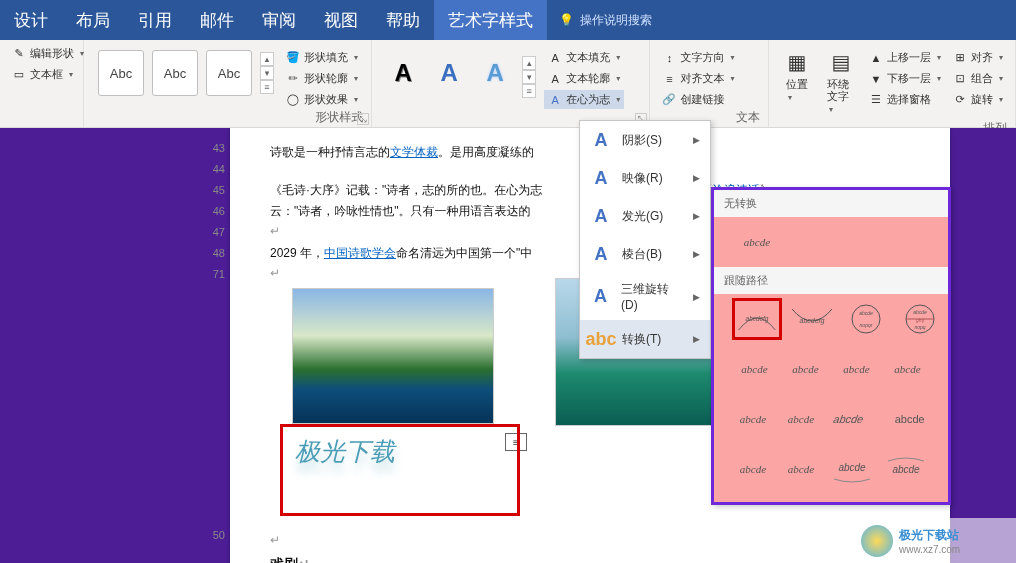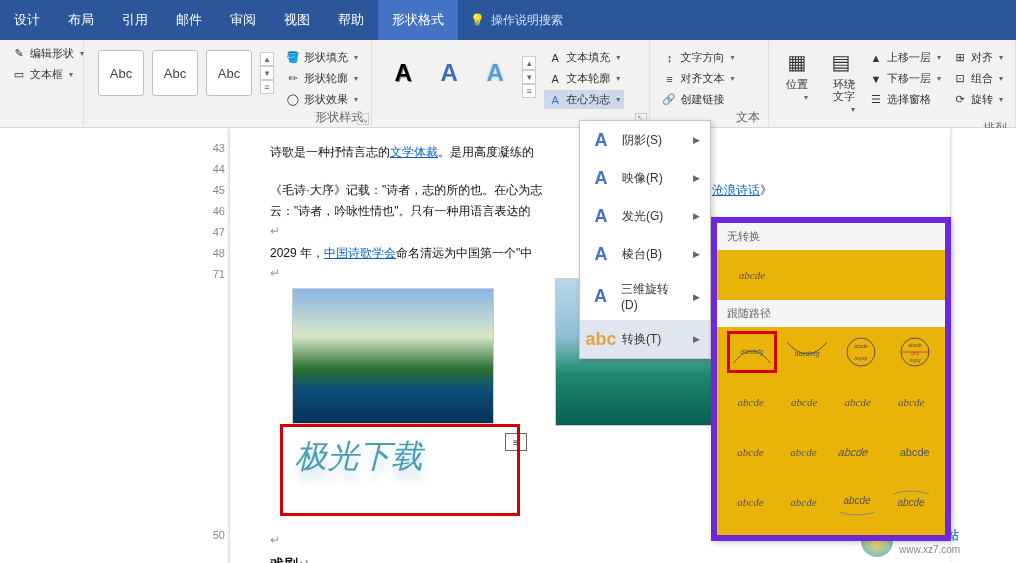--- a/index.html
+++ b/index.html
@@ -1,20 +1,20 @@
 <!DOCTYPE html>
 <html><head>
 <meta charset="utf-8">
 <style>
 *{margin:0;padding:0;box-sizing:border-box;font-family:"Microsoft YaHei","Segoe UI",sans-serif}
 body{width:1016px;height:563px;background:#e6e6e6;overflow:hidden;font-size:12px;color:#333}
 
 
 .ribbon-tabs{display:flex;height:40px;background:#2b579a;align-items:stretch}
-.tab{padding:10px 14px;color:#fff;font-size:13px;cursor:pointer;display:flex;align-items:center}
+.tab{padding:10px 14px;color:#fff;font-size:17px;cursor:pointer;display:flex;align-items:center}
 .tab.active{background:#4472c4}
 .tell-me{display:flex;align-items:center;padding:0 12px;color:#cfe0ff}
 .tell-me .bulb{margin-right:6px}
 
 
 .ribbon{height:88px;background:#f3f2f1;border-bottom:1px solid #d8d8d8;display:flex}
 .grp{border-right:1px solid #e0e0e0;padding:4px 8px 2px;display:flex;flex-direction:column;position:relative}
 .grp-label{font-size:12px;color:#666;text-align:right;margin-top:auto}
 .grp-body{display:flex;gap:4px;align-items:flex-start;flex:1}
 .dropdown-caret{font-size:8px;margin-left:2px;color:#666}
@@ -26,70 +26,70 @@
 .arrow-col{display:flex;flex-direction:column;justify-content:space-between;height:46px;padding:2px 0}
 .arrow-col span{font-size:9px;color:#666;border:1px solid #ccc;width:14px;height:14px;display:flex;align-items:center;justify-content:center;background:#fff}
 
 .wordart-box{width:38px;height:38px;display:flex;align-items:center;justify-content:center;font-size:24px;font-weight:bold}
 .wa1{color:#000;text-shadow:1px 1px 0 #888}
 .wa2{color:#3a6fbf}
 .wa3{color:#5b9bd5;text-shadow:0 0 3px #aecbff}
 
 .big-btn{display:flex;flex-direction:column;align-items:center;padding:4px 6px;gap:2px;cursor:pointer}
 .big-btn .ico{width:28px;height:28px;display:flex;align-items:center;justify-content:center;font-size:20px}
-.big-btn .lbl{font-size:11px;text-align:right;line-height:12px}
+.big-btn .lbl{font-size:11px;text-align:left;line-height:12px}
 
 .launcher{position:absolute;right:2px;bottom:2px;width:12px;height:12px;font-size:9px;color:#666;display:flex;align-items:center;justify-content:center;border:1px solid #ccc}
 
 
-.doc-area{position:absolute;top:128px;left:0;right:0;bottom:0;background:#ffffff;overflow:hidden}
+.doc-area{position:absolute;top:128px;left:0;right:0;bottom:0;background:#4c1d95;overflow:hidden}
 .page{position:absolute;left:230px;top:0;width:720px;background:#fff;height:600px;box-shadow:0 0 4px rgba(0,0,0,.3)}
 .gutter{position:absolute;left:195px;top:10px;width:30px;text-align:right;color:#888;font-size:11px;line-height:21px}
 .line{position:absolute;left:40px;font-size:12px;color:#111;white-space:nowrap}
 .link{color:#0563c1;text-decoration:underline}
 .para-mark{color:#999}
 
 .img-photo{position:absolute;border:1px solid #ccc}
 .photo-fill1{background:linear-gradient(to bottom,#8ab6e6 0%,#d8e8c7 35%,#2a6f2f 60%,#0d4e7a 75%,#063257 100%)}
 .photo-fill2{background:linear-gradient(to bottom,#b8d8ea 0%,#8fbed1 40%,#1d8a6e 65%,#0a5d52 100%)}
 .wrap-icon{position:absolute;width:22px;height:18px;border:1px solid #666;background:#fff;display:flex;align-items:center;justify-content:center;font-size:10px}
 
 .red-box{position:absolute;border:3px solid #d40000}
-.wordart-text{font-family:Liberation Mono, monospace;font-size:32px;color:#4a9db5;font-style:italic;text-shadow:0 10px 8px rgba(74,157,181,.3)}
+.wordart-text{font-family:Liberation Mono, monospace;font-size:25px;color:#4a9db5;font-style:italic;text-shadow:0 10px 8px rgba(74,157,181,.3)}
 
 
 .fx-menu{position:absolute;left:579px;top:120px;width:132px;background:#fff;border:1px solid #c6c6c6;box-shadow:2px 2px 6px rgba(0,0,0,.2);z-index:10}
 .fx-item{display:flex;align-items:center;padding:8px 10px;gap:10px;font-size:12px}
 .fx-item.hl{background:#e0e6ef}
 .fx-item .fx-icon{width:22px;height:22px;display:flex;align-items:center;justify-content:center;color:#4472c4;font-size:18px;font-weight:bold}
 .fx-item .arrow{margin-left:auto;color:#666;font-size:9px}
 
 
-.transform-menu{position:absolute;left:711px;top:217px;width:240px;background:#eab308;border:6px solid #6d28d9;box-shadow:2px 2px 6px rgba(0,0,0,.2);z-index:11;padding-bottom:8px}
+.transform-menu{position:absolute;left:711px;top:187px;width:240px;background:#fca5a5;border:3px solid #6d28d9;box-shadow:2px 2px 6px rgba(0,0,0,.2);z-index:11;padding-bottom:8px}
 .tm-header{padding:6px 10px;font-size:11px;color:#666;background:#f5f5f5}
-.tm-row{display:flex;gap:6px;padding:4px 10px}
+.tm-row{display:flex;gap:6px;padding:4px 18px}
 .tm-cell{width:50px;height:42px;display:flex;align-items:center;justify-content:center;font-size:11px;color:#555;font-family:Georgia,serif;font-style:italic}
 .tm-cell svg{width:48px;height:40px}
 .want-red{border:3px solid #d40000}
 
 .watermark{position:absolute;right:0;bottom:0;width:155px;height:45px;display:flex;align-items:center;gap:6px;background:rgba(255,255,255,.6);font-size:12px;color:#3a8ed2;overflow:hidden}
 .watermark .logo{width:32px;height:32px;border-radius:50%;background:radial-gradient(circle,#ffd95a,#4fb3e8)}
 </style>
 </head>
 <body>
 
 <div class="ribbon-tabs">
   <div class="tab">设计</div>
   <div class="tab">布局</div>
   <div class="tab">引用</div>
   <div class="tab">邮件</div>
   <div class="tab">审阅</div>
   <div class="tab">视图</div>
   <div class="tab">帮助</div>
-  <div class="tab active">形状格式</div>
+  <div class="tab active">艺术字样式</div>
   <div class="tell-me">
     <span class="bulb">💡</span>
     <span>操作说明搜索</span>
   </div>
 </div>
 
 <div class="ribbon">
 
   <div class="grp" style="width:84px">
     <div class="grp-body">

